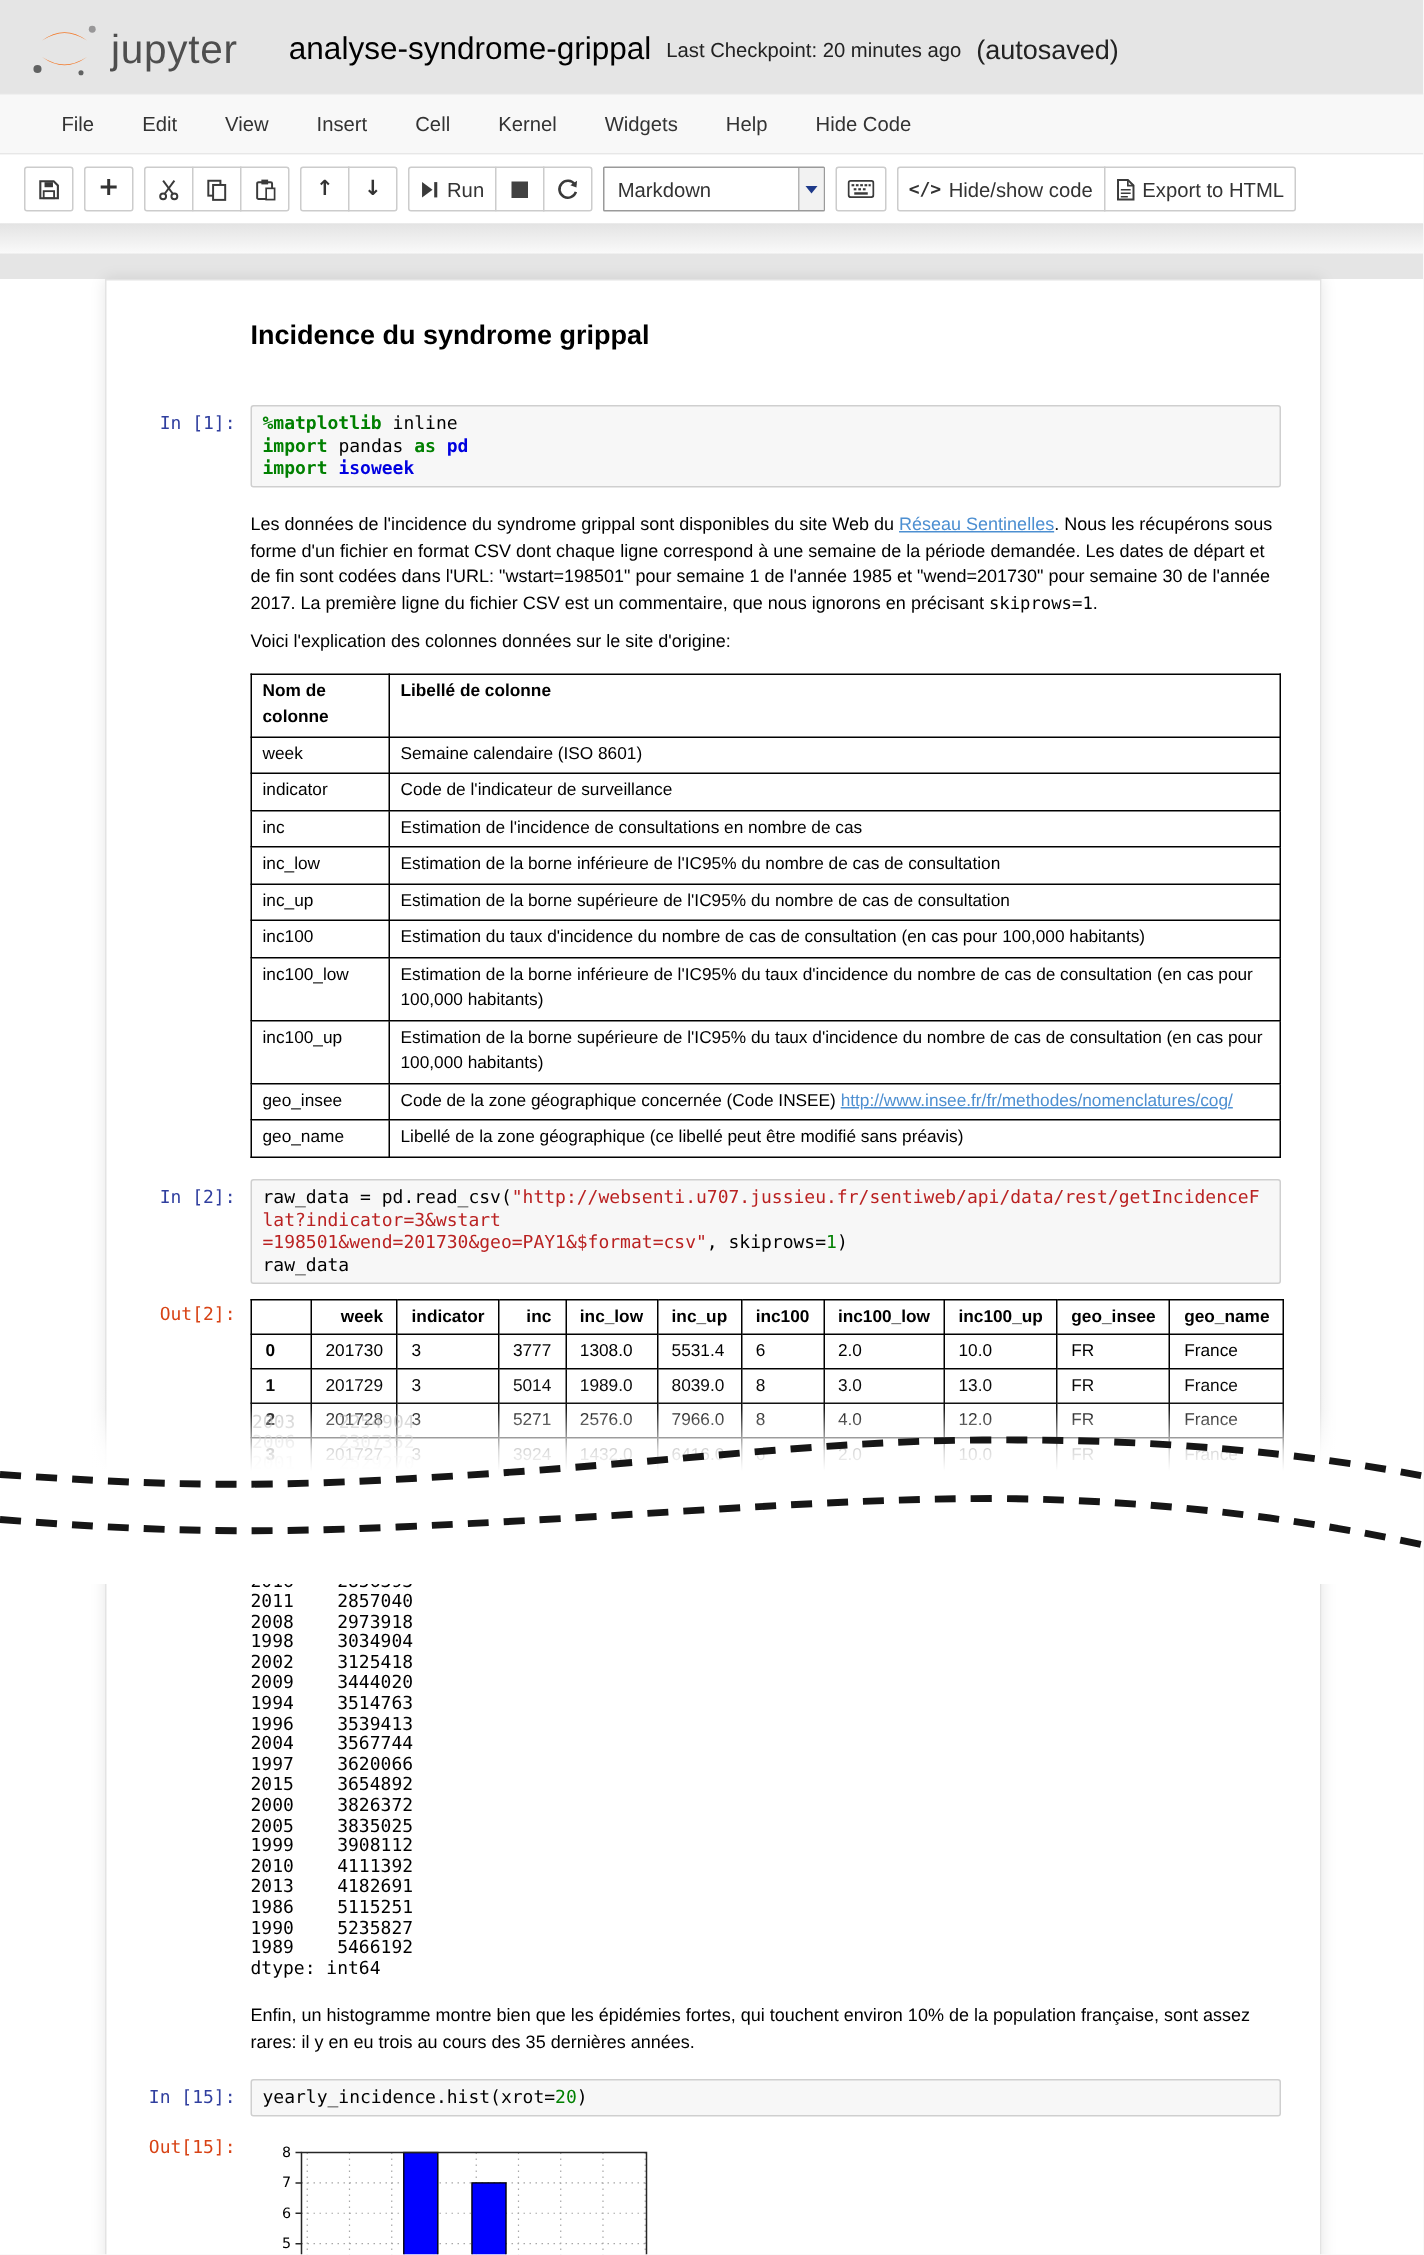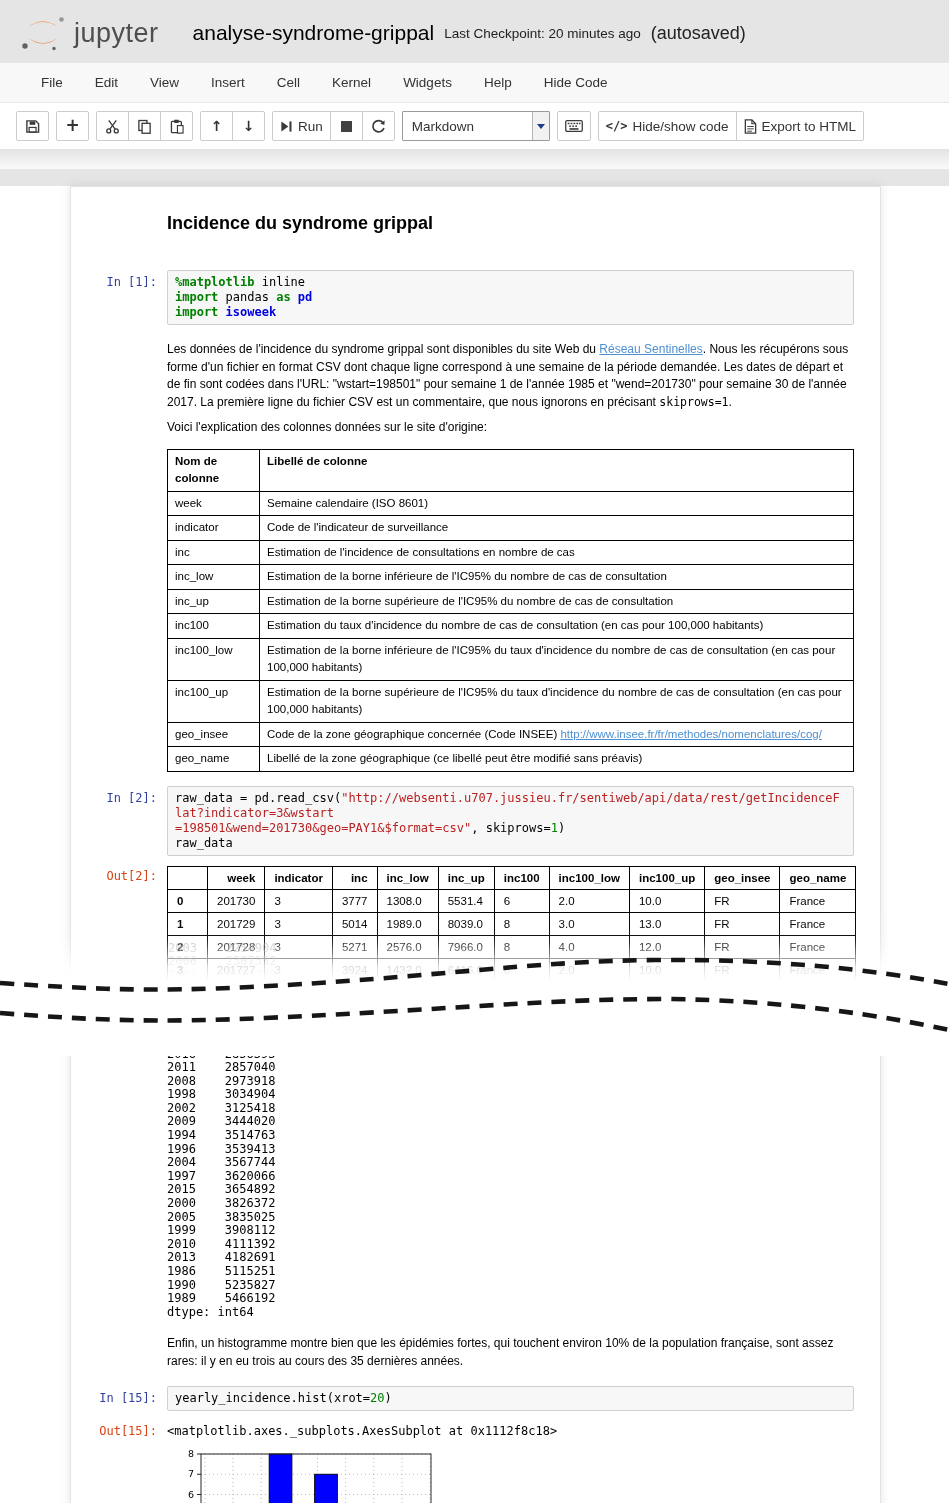--- a/index.html
+++ b/index.html
@@ -476,21 +476,20 @@
         <div class="inner">
             <div class="codebox">
               <div class="code-line"><span class="tok-plain">yearly_incidence.hist(xrot=</span><span class="tok-num">20</span><span class="tok-plain">)</span></div>
             </div>
           </div>
       </div>
 
       <div class="cell">
         <div class="prompt out">Out[15]:</div>
         <div class="inner">
-          <div class="outtext">&lt;matplotlib.axes._subplots.AxesSubplot at 0x1112f8c18&gt;</div>
           <div class="chart-wrap">
             <svg id="hist-svg" width="330" height="218">
                 <rect x="34" y="10" width="230" height="162" fill="#ffffff"></rect>
                 <line x1="37.83051677687975" y1="10" x2="37.83051677687975" y2="172" stroke="#a8a8a8" stroke-width="0.8" stroke-dasharray="1 3"></line>
                 <line x1="65.99608131276023" y1="10" x2="65.99608131276023" y2="172" stroke="#a8a8a8" stroke-width="0.8" stroke-dasharray="1 3"></line>
                 <line x1="94.1616458486407" y1="10" x2="94.1616458486407" y2="172" stroke="#a8a8a8" stroke-width="0.8" stroke-dasharray="1 3"></line>
                 <line x1="122.32721038452118" y1="10" x2="122.32721038452118" y2="172" stroke="#a8a8a8" stroke-width="0.8" stroke-dasharray="1 3"></line>
                 <line x1="150.49277492040167" y1="10" x2="150.49277492040167" y2="172" stroke="#a8a8a8" stroke-width="0.8" stroke-dasharray="1 3"></line>
                 <line x1="178.65833945628214" y1="10" x2="178.65833945628214" y2="172" stroke="#a8a8a8" stroke-width="0.8" stroke-dasharray="1 3"></line>
                 <line x1="206.82390399216263" y1="10" x2="206.82390399216263" y2="172" stroke="#a8a8a8" stroke-width="0.8" stroke-dasharray="1 3"></line>

